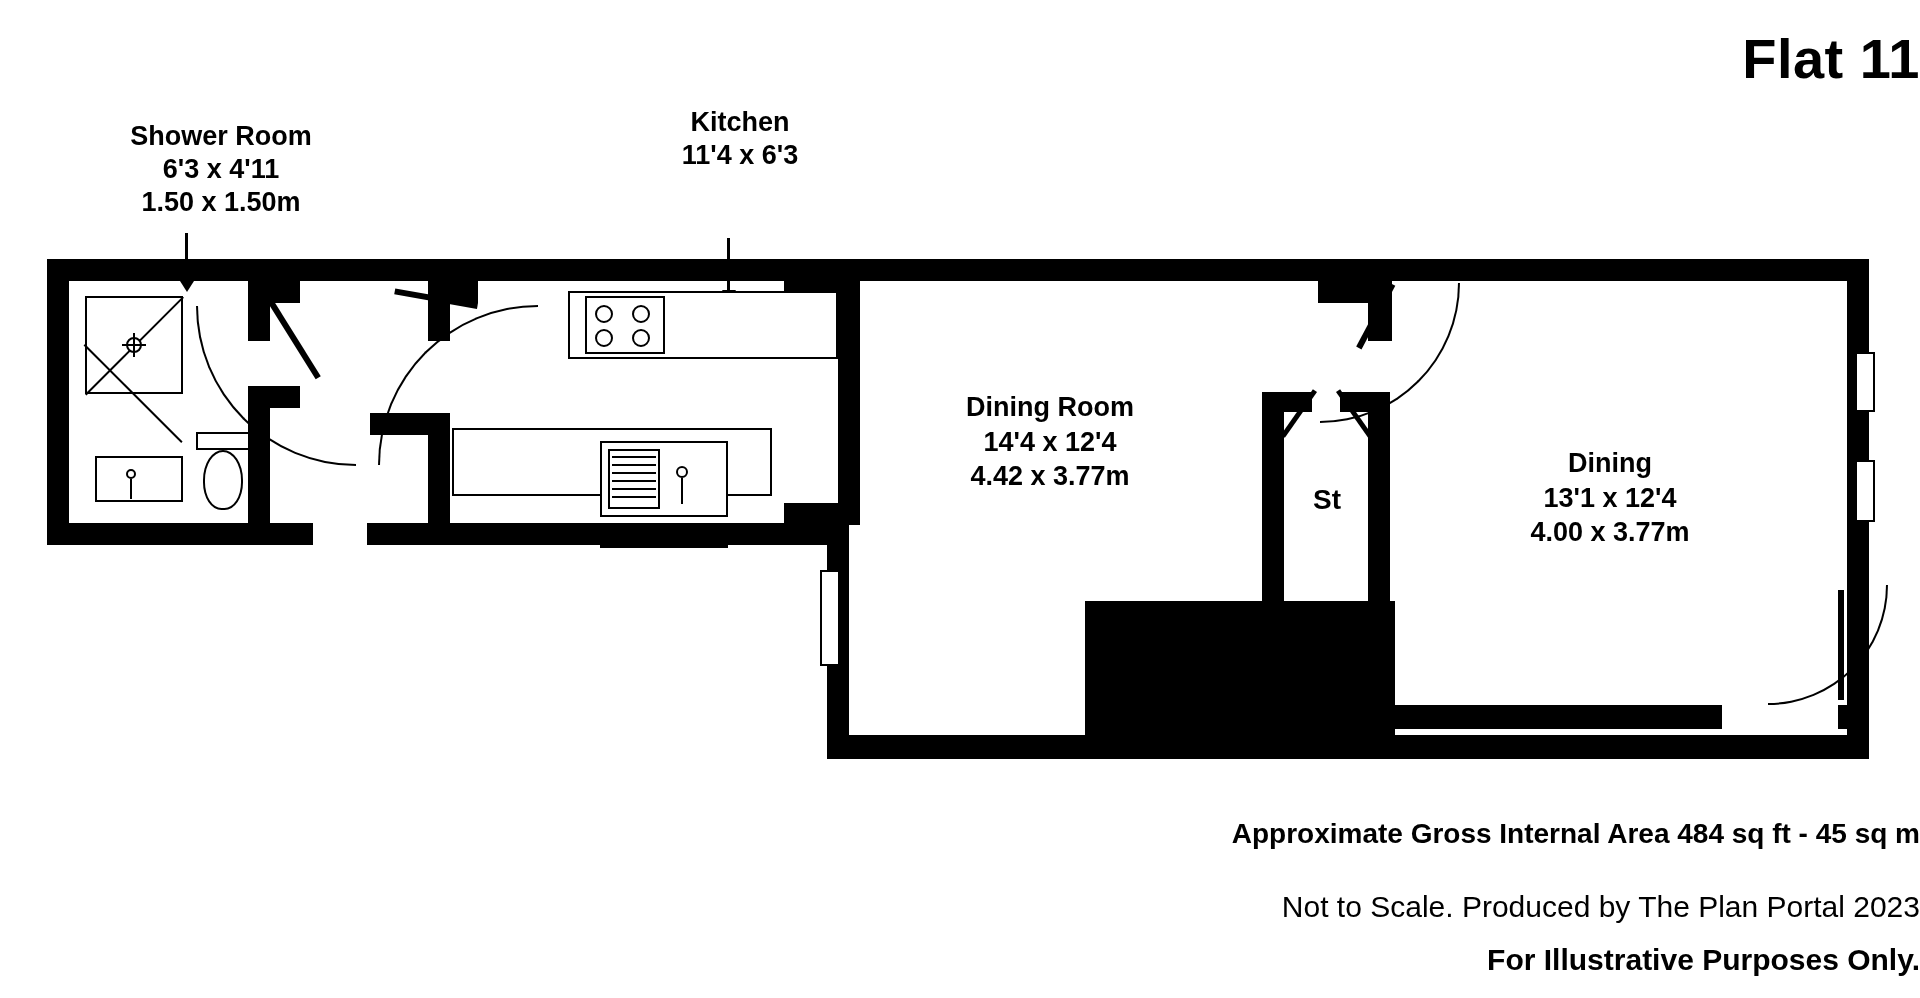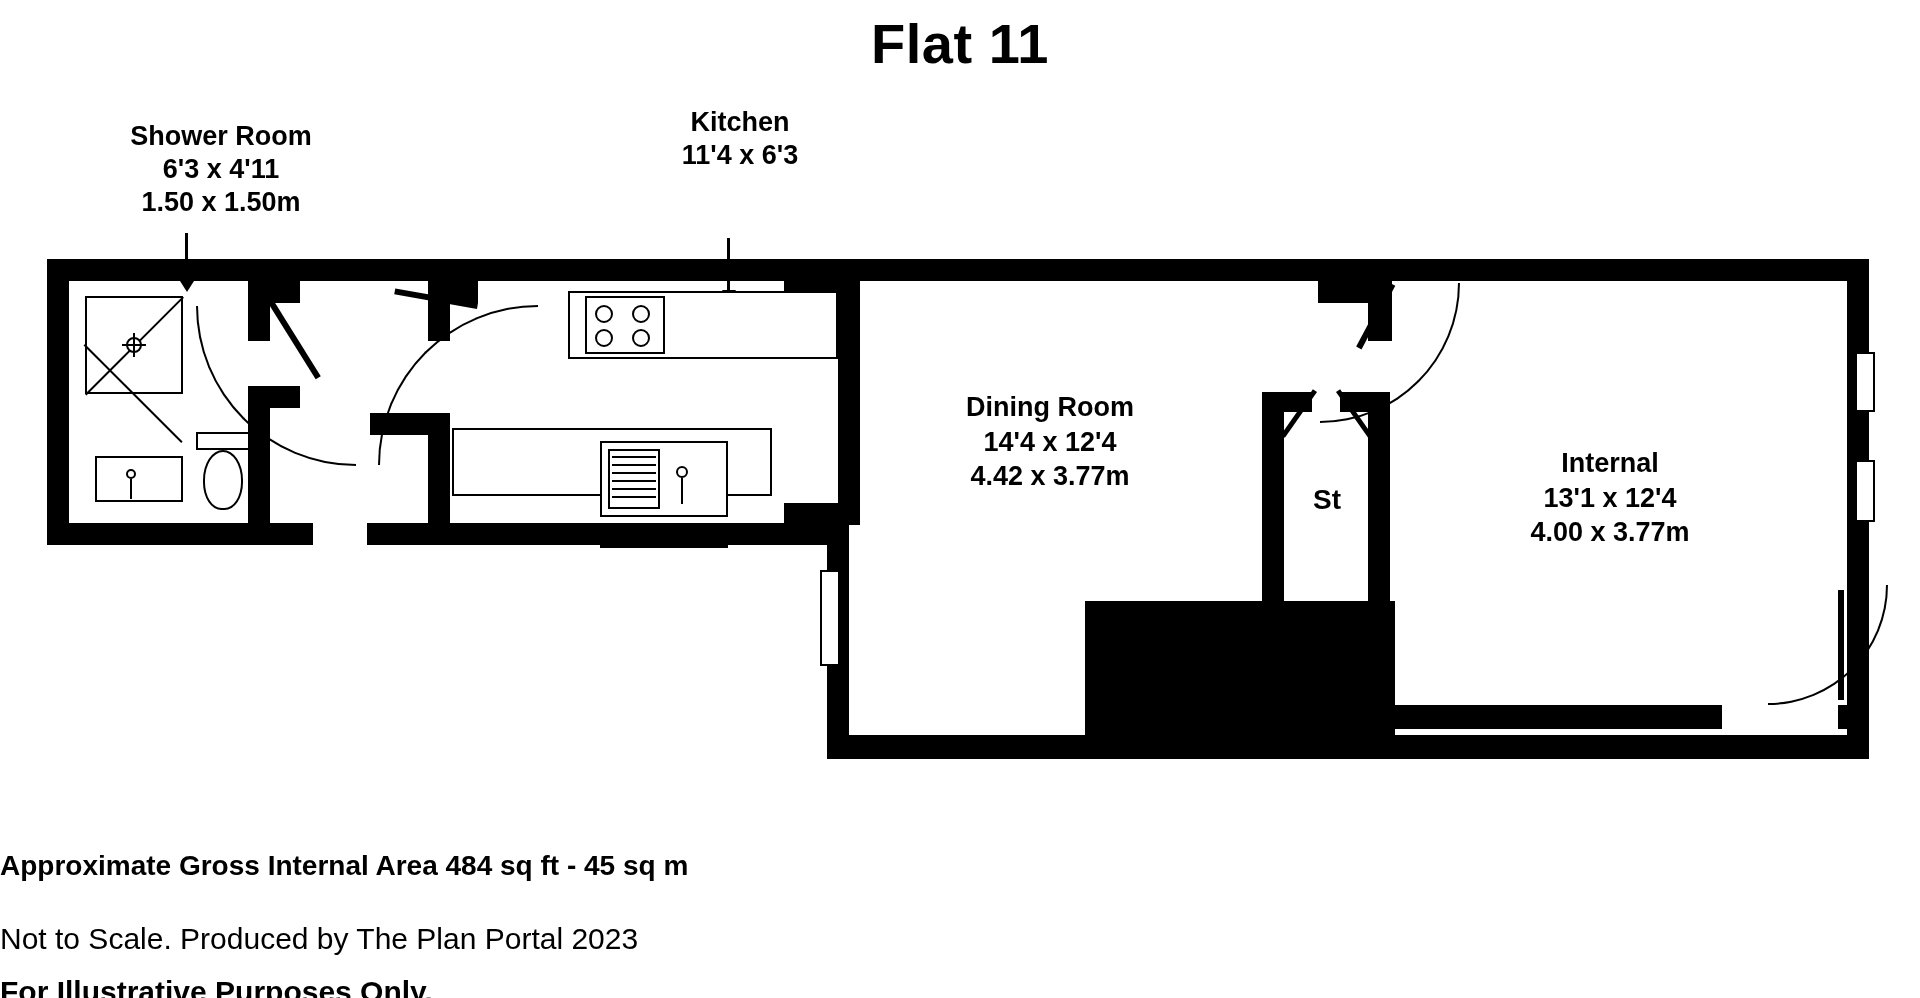--- a/index.html
+++ b/index.html
@@ -14,24 +14,24 @@
   #page {
     position: relative;
     width: 1920px;
     height: 998px;
     background: #ffffff;
   }
 
   
   .title {
     position: absolute;
-    top: 11px;
+    top: 26px;
     left: 0;
     width: 1920px;
-    text-align: center;
+    text-align: right;
     font-size: 56px;
     font-weight: bold;
     letter-spacing: 0.5px;
   }
 
   
   .label-block {
     position: absolute;
     text-align: center;
     font-weight: bold;
@@ -92,22 +92,21 @@
     position: absolute;
     border: 2px solid #000;
     background: transparent;
   }
 
   
   .footer-area {
     position: absolute;
     left: 0;
     width: 1920px;
-    text-align: left;
-    margin-top: 32px;
+    text-align: right;
   }
   .f1 { top: 818px; font-size: 28px; font-weight: bold; }
   .f2 { top: 890px; font-size: 30px; font-weight: normal; }
   .f3 { top: 943px; font-size: 30px; font-weight: bold; }
 </style>
 </head>
 <body>
 
 <div id="page">
 
@@ -231,21 +230,21 @@
     <span class="ln">Dining Room</span>
     <span class="ln">14'4 x 12'4</span>
     <span class="ln">4.42 x 3.77m</span>
   </div>
 
   <div class="room-label" style="left:1262px; top:482px; width:130px; font-size:28px;">
     <span class="ln">St</span>
   </div>
 
   <div class="room-label" style="left:1440px; top:446px; width:340px;">
-    <span class="ln">Internal</span>
+    <span class="ln">Dining</span>
     <span class="ln">13'1 x 12'4</span>
     <span class="ln">4.00 x 3.77m</span>
   </div>
 
   <div class="footer-area f1">Approximate Gross Internal Area 484 sq ft - 45 sq m</div>
   <div class="footer-area f2">Not to Scale. Produced by The Plan Portal 2023</div>
   <div class="footer-area f3">For Illustrative Purposes Only.</div>
 
 </div>
 

